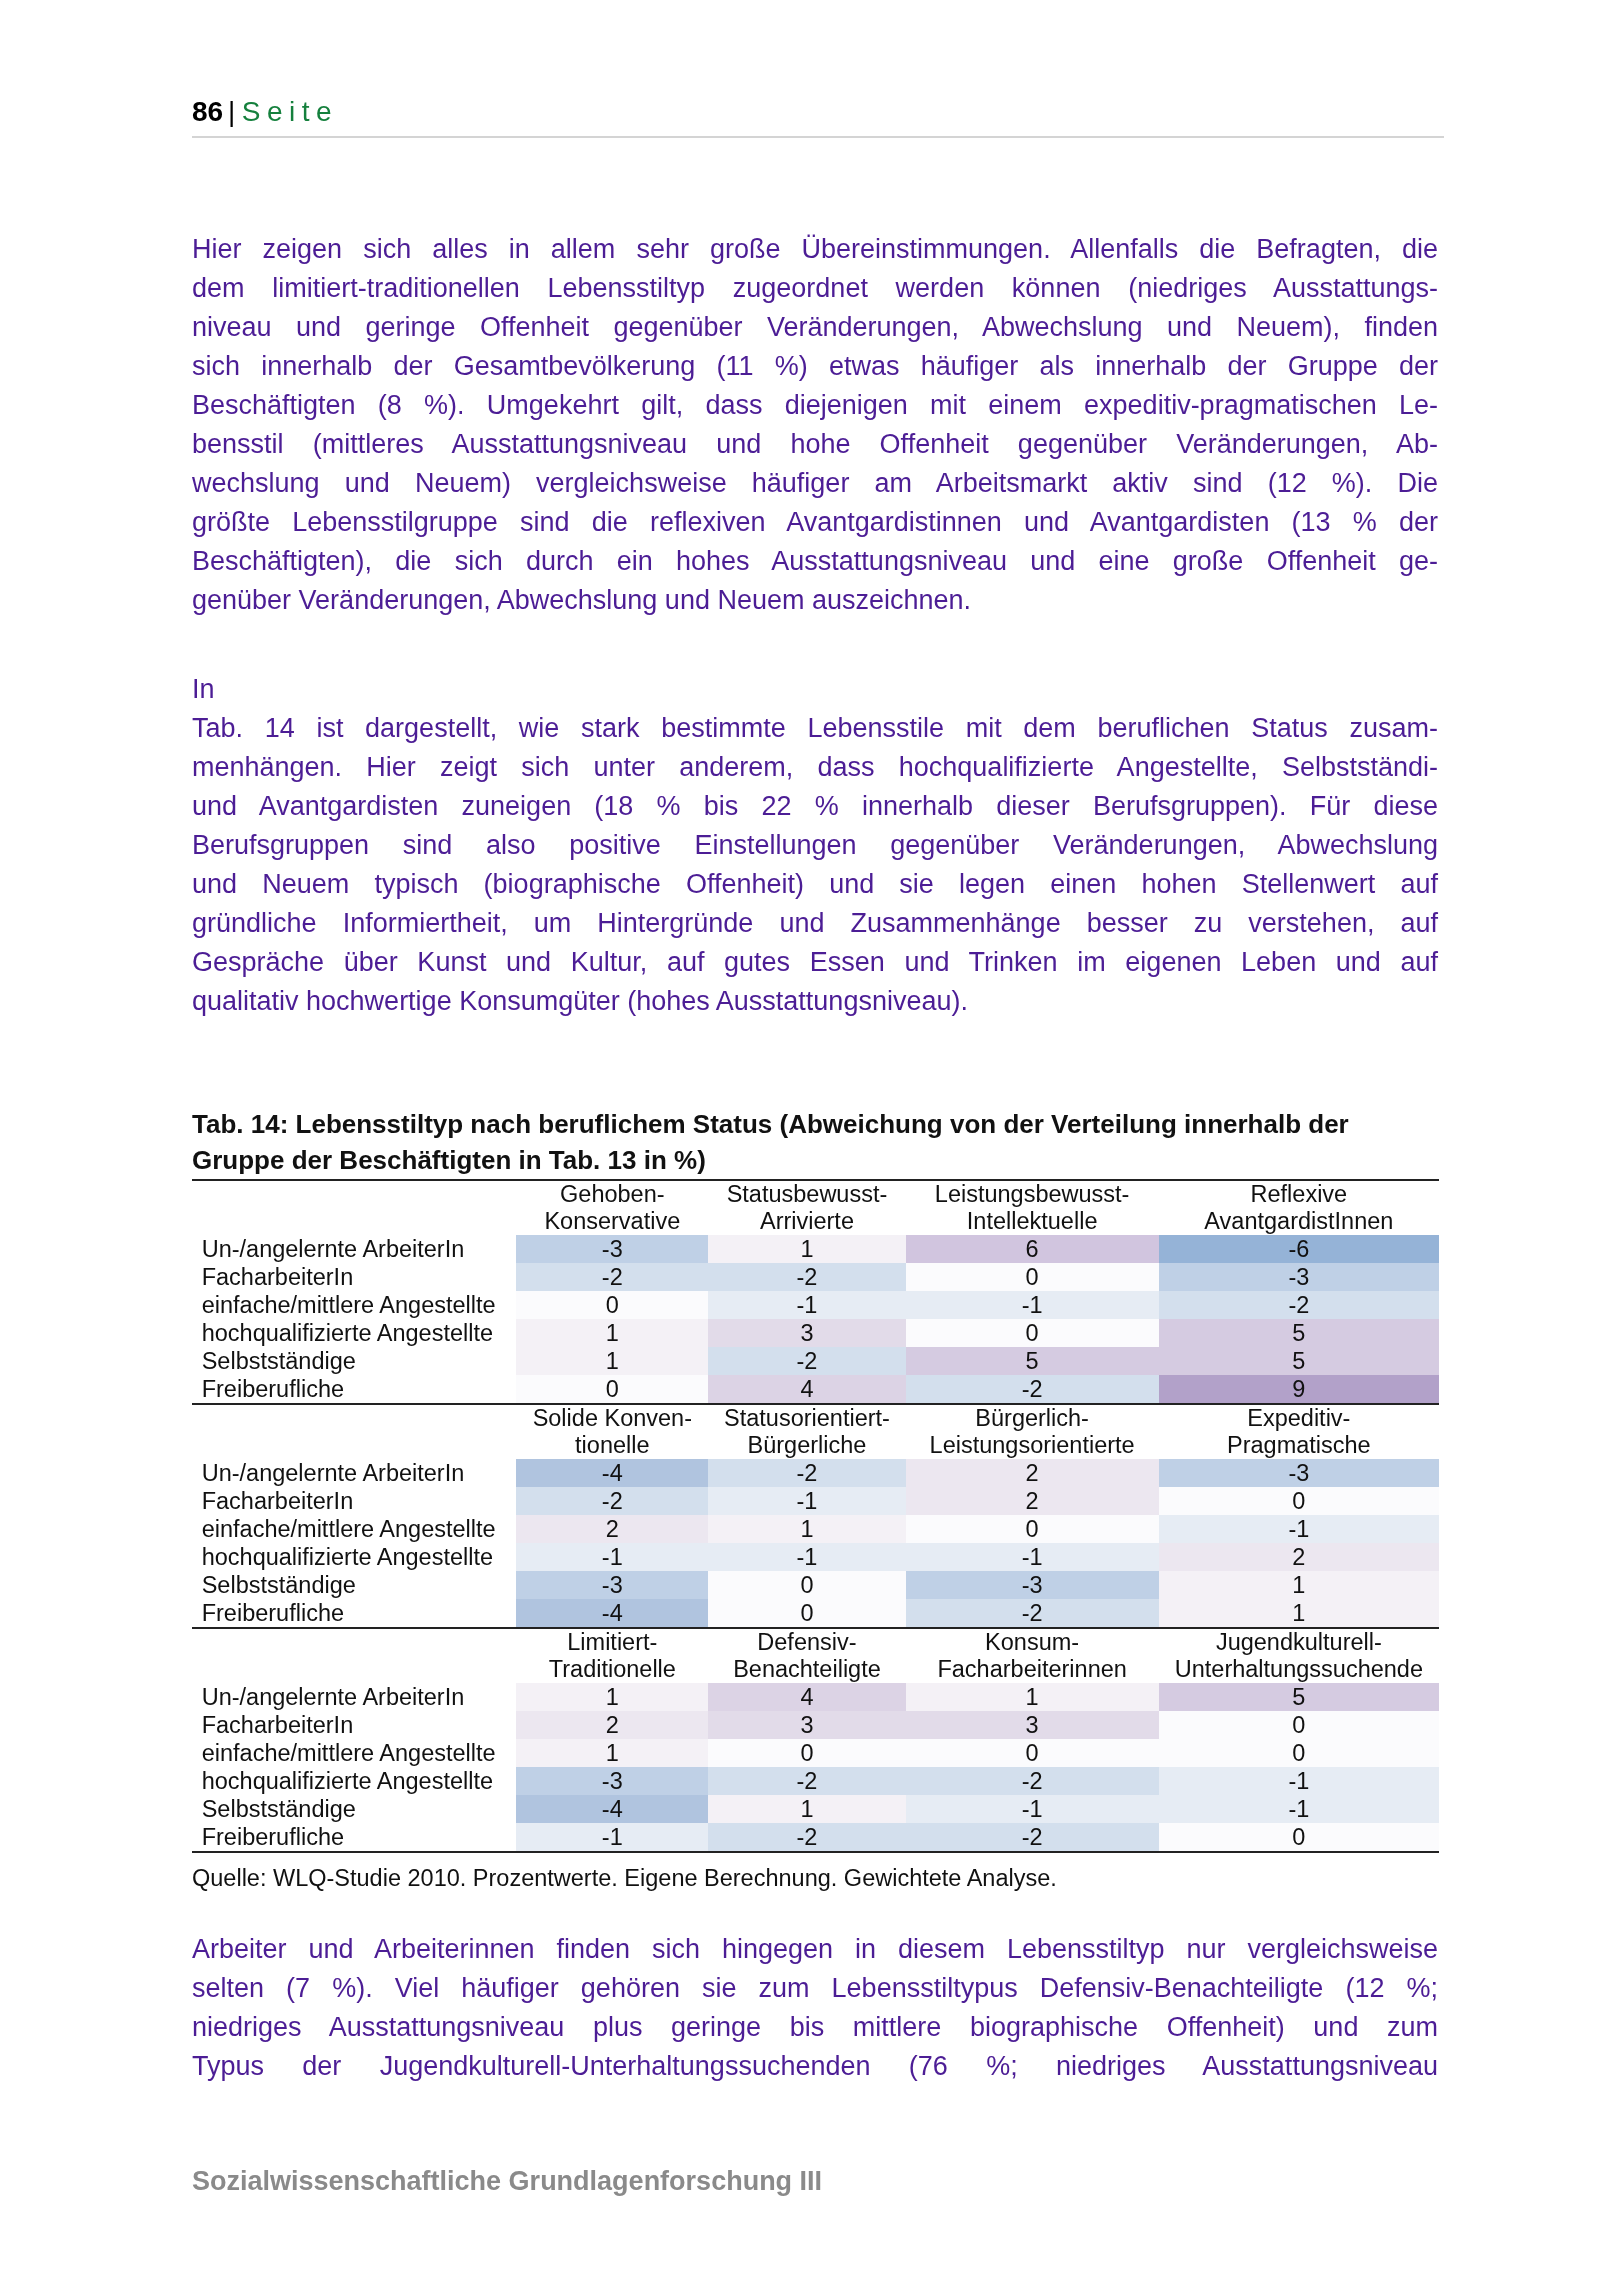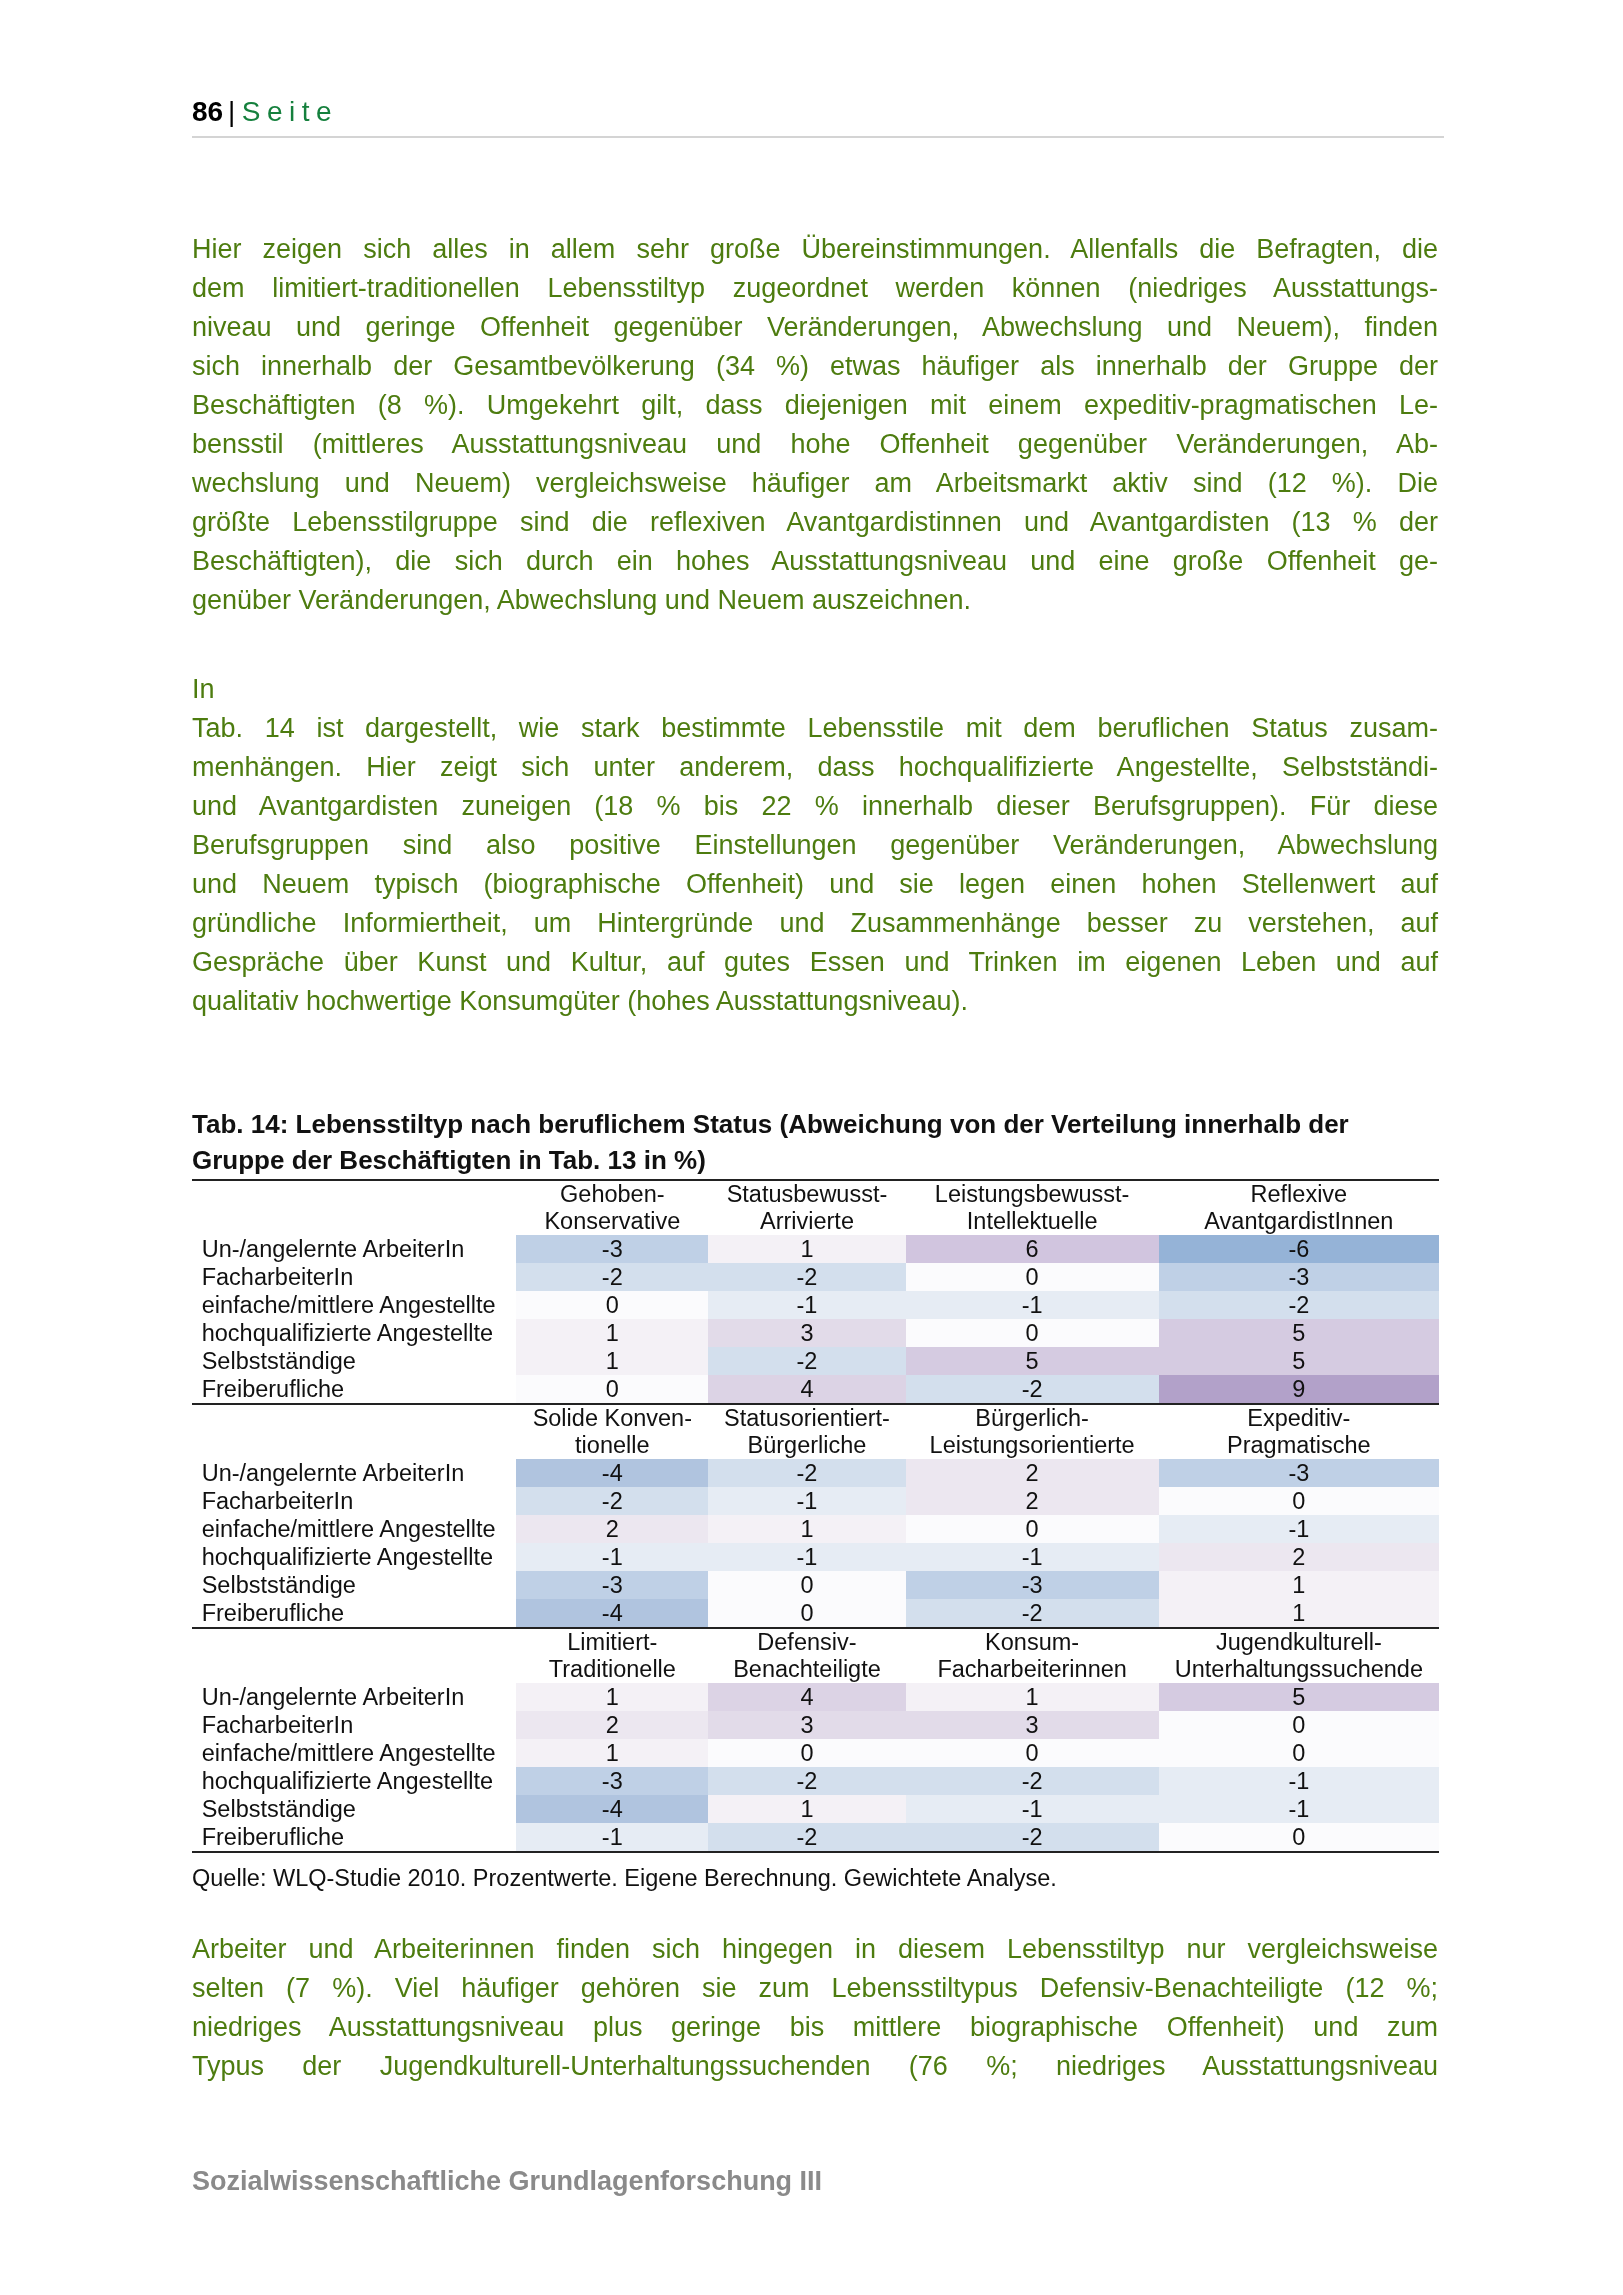--- a/index.html
+++ b/index.html
@@ -12,21 +12,21 @@
       border-bottom: 2.4px solid #d4d4d4;
       font-size: 28px; line-height: 41px;
     }
     .page-number { font-weight: bold; color: #000; }
     .page-sep { color: #000; margin: 0 6.5px 0 4.9px; }
     .page-word { color: #15803d; letter-spacing: 6.5px; }
 
     .body-text {
       position: absolute; left: 192px; width: 1246px;
       font-size: 27px; line-height: 39px; text-align: justify;
-      color: #4d7c0f;
+      color: #4c1d95;
     }
     .body-text p { margin: 0; }
     .line { display: block; text-align: justify; text-align-last: justify; white-space: nowrap; }
     .line.last { text-align-last: left; }
 
     #para1 { top: 230px; }
     #para2 { top: 670px; }
     #para3 { top: 1930px; }
 
     .table-caption {
@@ -70,21 +70,21 @@
 
 <div class="page-header">
   <span class="page-number">86</span><span class="page-sep">|</span><span class="page-word">Seite</span>
 </div>
 
 <div class="body-text" id="para1">
   <p>
     <span class="line">Hier zeigen sich alles in allem sehr große Übereinstimmungen. Allenfalls die Befragten, die</span>
     <span class="line">dem limitiert-traditionellen Lebensstiltyp zugeordnet werden können (niedriges Ausstattungs-</span>
     <span class="line">niveau und geringe Offenheit gegenüber Veränderungen, Abwechslung und Neuem), finden</span>
-    <span class="line">sich innerhalb der Gesamtbevölkerung (34 %) etwas häufiger als innerhalb der Gruppe der</span>
+    <span class="line">sich innerhalb der Gesamtbevölkerung (11 %) etwas häufiger als innerhalb der Gruppe der</span>
     <span class="line">Beschäftigten (8 %). Umgekehrt gilt, dass diejenigen mit einem expeditiv-pragmatischen Le-</span>
     <span class="line">bensstil (mittleres Ausstattungsniveau und hohe Offenheit gegenüber Veränderungen, Ab-</span>
     <span class="line">wechslung und Neuem) vergleichsweise häufiger am Arbeitsmarkt aktiv sind (12 %). Die</span>
     <span class="line">größte Lebensstilgruppe sind die reflexiven Avantgardistinnen und Avantgardisten (13 % der</span>
     <span class="line">Beschäftigten), die sich durch ein hohes Ausstattungsniveau und eine große Offenheit ge-</span>
     <span class="line last">genüber Veränderungen, Abwechslung und Neuem auszeichnen.</span>
   </p>
 </div>
 
 <div class="body-text" id="para2">

